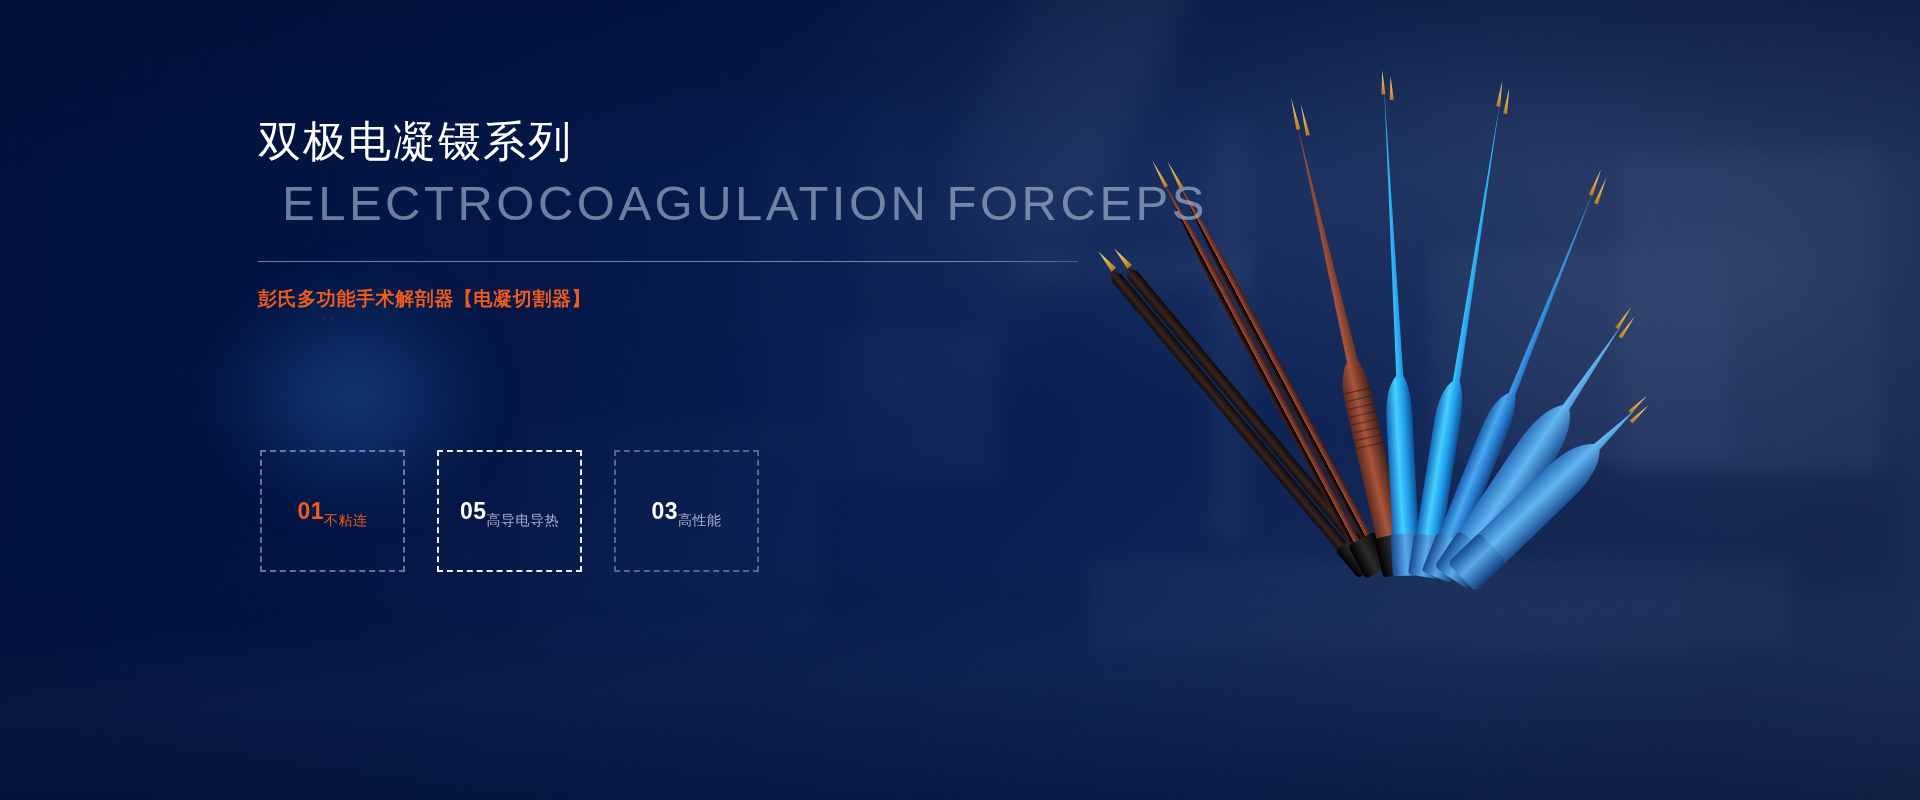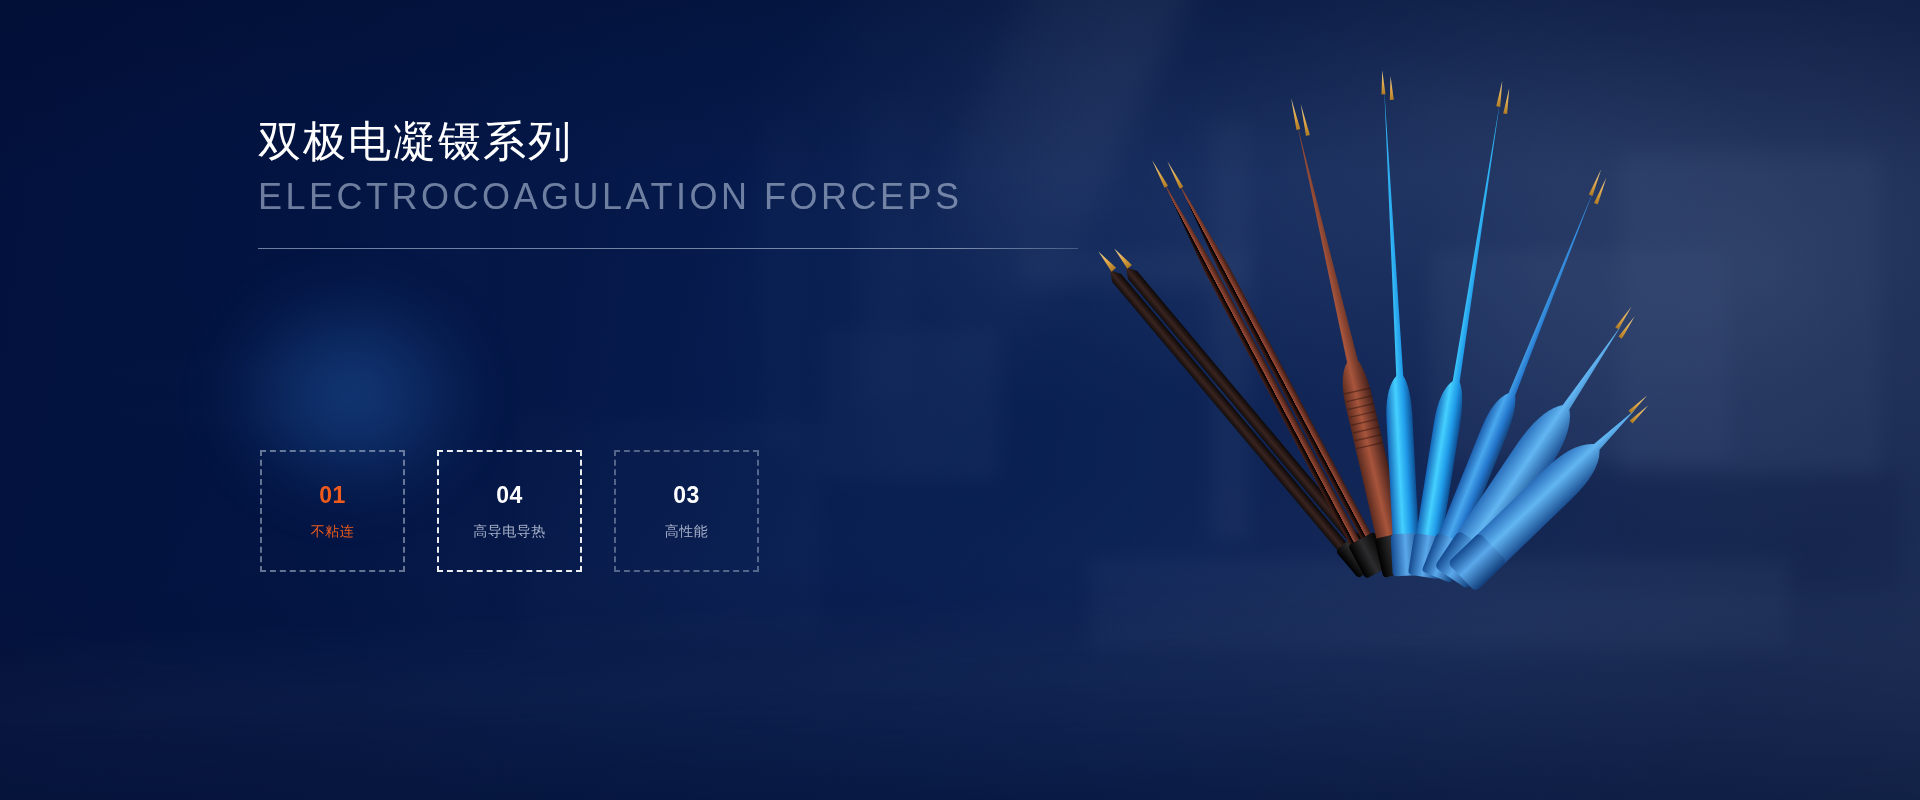--- a/index.html
+++ b/index.html
@@ -77,41 +77,41 @@
 
   
   .copy{ position:absolute; left:258px; top:120px; width:840px; }
 
   .title-cn{
     font-size:43px; line-height:1; color:#ffffff;
     letter-spacing:2px; font-weight:400; white-space:nowrap;
   }
   .title-en{
     margin-top:16px;
-    font-size:36px; line-height:1; white-space:nowrap;
+    font-size:49px; line-height:1; white-space:nowrap;
     color:rgba(176,190,214,0.62);
-    letter-spacing:3.5px; font-weight:300;
+    letter-spacing:3.5px; font-weight:300;margin-left:24px;
   }
   .rule{
     margin-top:33px;
     width:820px; height:1px;
     background:linear-gradient(90deg, rgba(186,202,226,0.58), rgba(186,202,226,0.62) 85%, rgba(186,202,226,0.28));
   }
   .tagline{
     margin-top:27px;
     font-size:19px; line-height:1; color:#ef5b1c; letter-spacing:0.6px;
     font-weight:700; white-space:nowrap;
   }
 
   
   .features{ position:absolute; left:260px; top:450px; display:flex; gap:32px; }
   .feat{
     width:145px; height:122px;
     border:2px dashed rgba(190,203,224,0.55);
-    display:flex; flex-direction:column; align-items:center; justify-content:center;
+    display:flex; flex-direction:row; align-items:center; justify-content:center;
     text-align:center;
   }
   .feat .num{ font-size:23px; font-weight:700; color:#ffffff; line-height:1; letter-spacing:0.5px; }
   .feat .lbl{ font-size:14px; color:rgba(205,214,231,0.80); line-height:1; margin-top:17px; letter-spacing:0.5px; }
   .feat.bright{ border-color:rgba(255,255,255,0.92); }
   .feat.accent .num{ color:#ef5b1c; }
   .feat.accent .lbl{ color:#ef5b1c; font-weight:400; }
   .feat.accent{ border-color:rgba(198,208,226,0.50); }
   .feat.dim{ border-color:rgba(176,189,212,0.45);align-items:center; }
 
@@ -280,31 +280,32 @@
         <path d="M368 276 L370 252 L372 276 Z" fill="url(#gGold)"></path>
         <rect x="344" y="462" width="40" height="44" rx="5" fill="url(#gCollarBlue)"></rect>
       </g>
     </svg>
   </div>
 
   <div class="copy">
     <div class="title-cn">双极电凝镊系列</div>
     <div class="title-en">ELECTROCOAGULATION FORCEPS</div>
     <div class="rule"></div>
+    <div class="tagline">彭氏多功能手术解剖器【电凝切割器】</div>
   </div>
 
   <div class="features">
 
     <div class="feat accent">
       <div class="num">01</div>
       <div class="lbl">不粘连</div>
     </div>
 
     <div class="feat bright">
-      <div class="num">04</div>
+      <div class="num">05</div>
       <div class="lbl">高导电导热</div>
     </div>
 
     <div class="feat dim">
       <div class="num">03</div>
       <div class="lbl">高性能</div>
     </div>
 
 
   </div>

